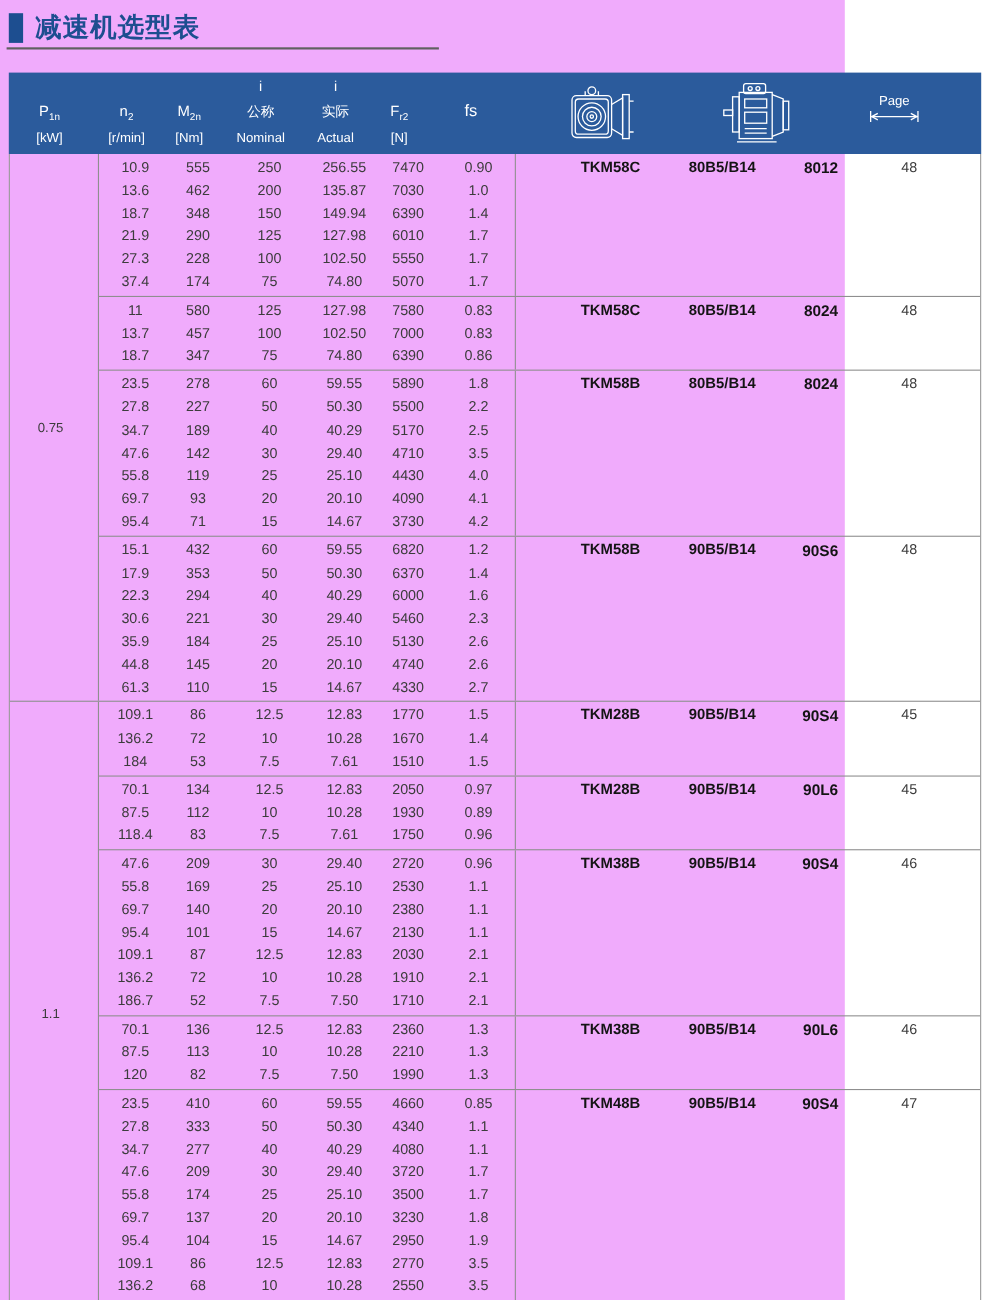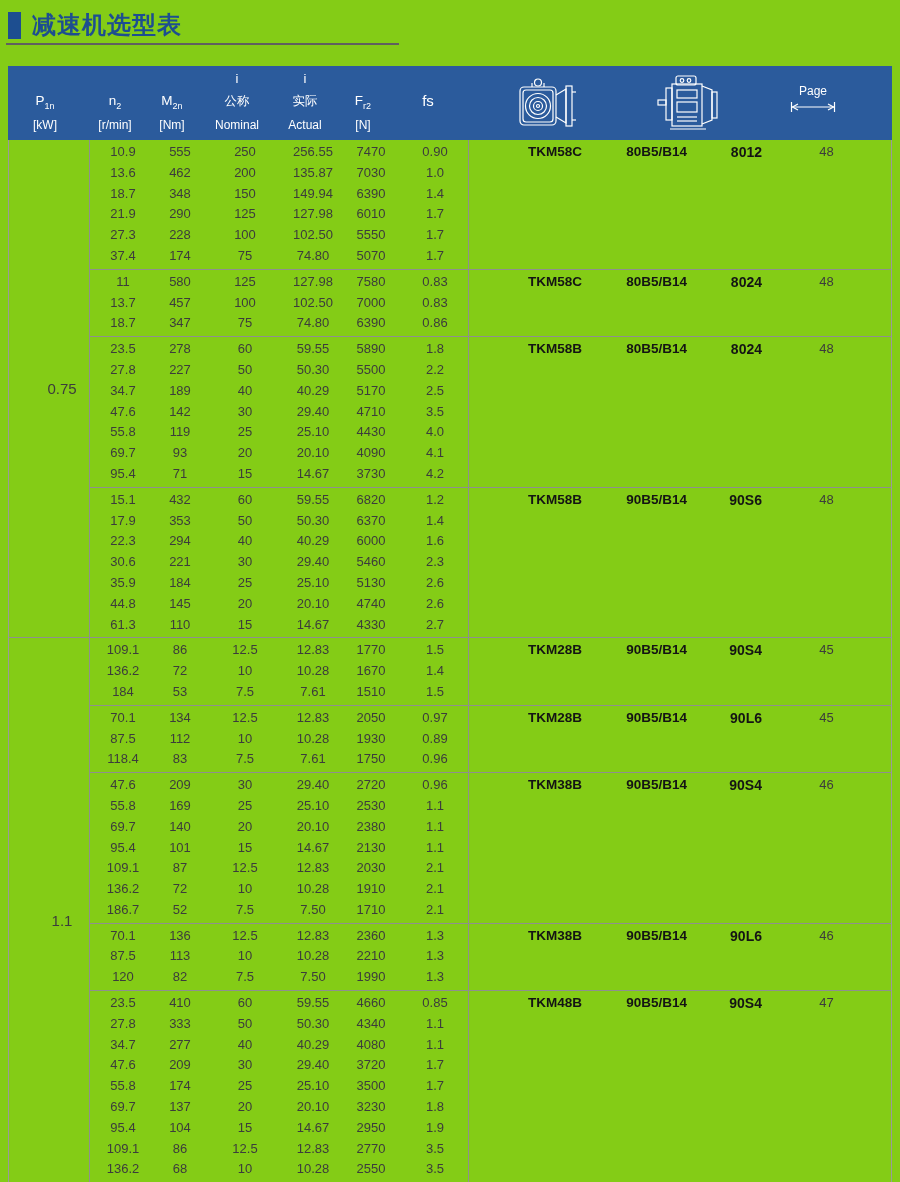--- a/index.html
+++ b/index.html
@@ -1,18 +1,18 @@
 <!DOCTYPE html>
 <html><head>
 <meta charset="utf-8">
 <style>
   * { margin:0; padding:0; box-sizing:border-box; }
   html,body { width:900px; height:1182px; background:#ffffff; overflow:hidden;
     font-family:"Liberation Sans","DejaVu Sans",sans-serif; }
-  .page { position:relative; width:900px; height:1182px; background:#84cc16; }
+  .page { position:relative; width:768px; height:1182px; background:#f0abfc; }
 
   
   .title-row { position:absolute; left:8px; top:9px; display:flex; align-items:center; }
   .title-accent { width:13px; height:27px; background:#1d4e90; margin-right:11px; }
   .page-title { font-size:24px; font-weight:bold; color:#1d4e90; letter-spacing:1px; }
   .title-underline { position:absolute; left:6px; top:43px; width:393px; height:2px; background:#606060; }
 
   
   .sel-table { position:absolute; left:8px; top:66px; width:884px; }
   .thead { position:relative; width:884px; height:74px; background:#2b5b9c; }
@@ -32,23 +32,23 @@
 
   .hicon { position:absolute; }
   .hicon svg { display:block; }
   .hpage { position:absolute; left:805px; top:17px; transform:translateX(-50%);
            color:#fff; text-align:center; }
   .hpage-label { display:block; font-size:12px; height:16px; line-height:16px; }
 
   
   .power-block { position:relative; }
   .power-block + .power-block { border-top:1px solid #8f8f8f; }
-  .power-label { position:absolute; left:16px; top:0; width:74px; height:100%;
+  .power-label { position:absolute; left:0; top:0; width:74px; height:100%;
     display:flex; align-items:center; justify-content:center;
-    font-size:15px; color:#3c3c3c; }
+    font-size:12px; color:#3c3c3c; }
   .groups { margin-left:80px; border-left:1px solid #8f8f8f; }
   .group { position:relative; }
   .group.sep { border-top:1px solid #8f8f8f; }
   .rows { width:378px; padding:2px 0 2px 0; }
   .row { display:grid; grid-template-columns:66px 48px 82px 54px 62px 66px; }
   .cell { height:20.8px; line-height:20.8px; font-size:13px; color:#3c3c3c; text-align:center;
           white-space:nowrap; }
   .info { position:absolute; left:378px; top:2px; right:0; bottom:0;
           border-left:1px solid #8f8f8f; margin-top:-2px; padding-top:2px;
           display:grid; grid-template-columns:80px 105px 75px 1fr;

